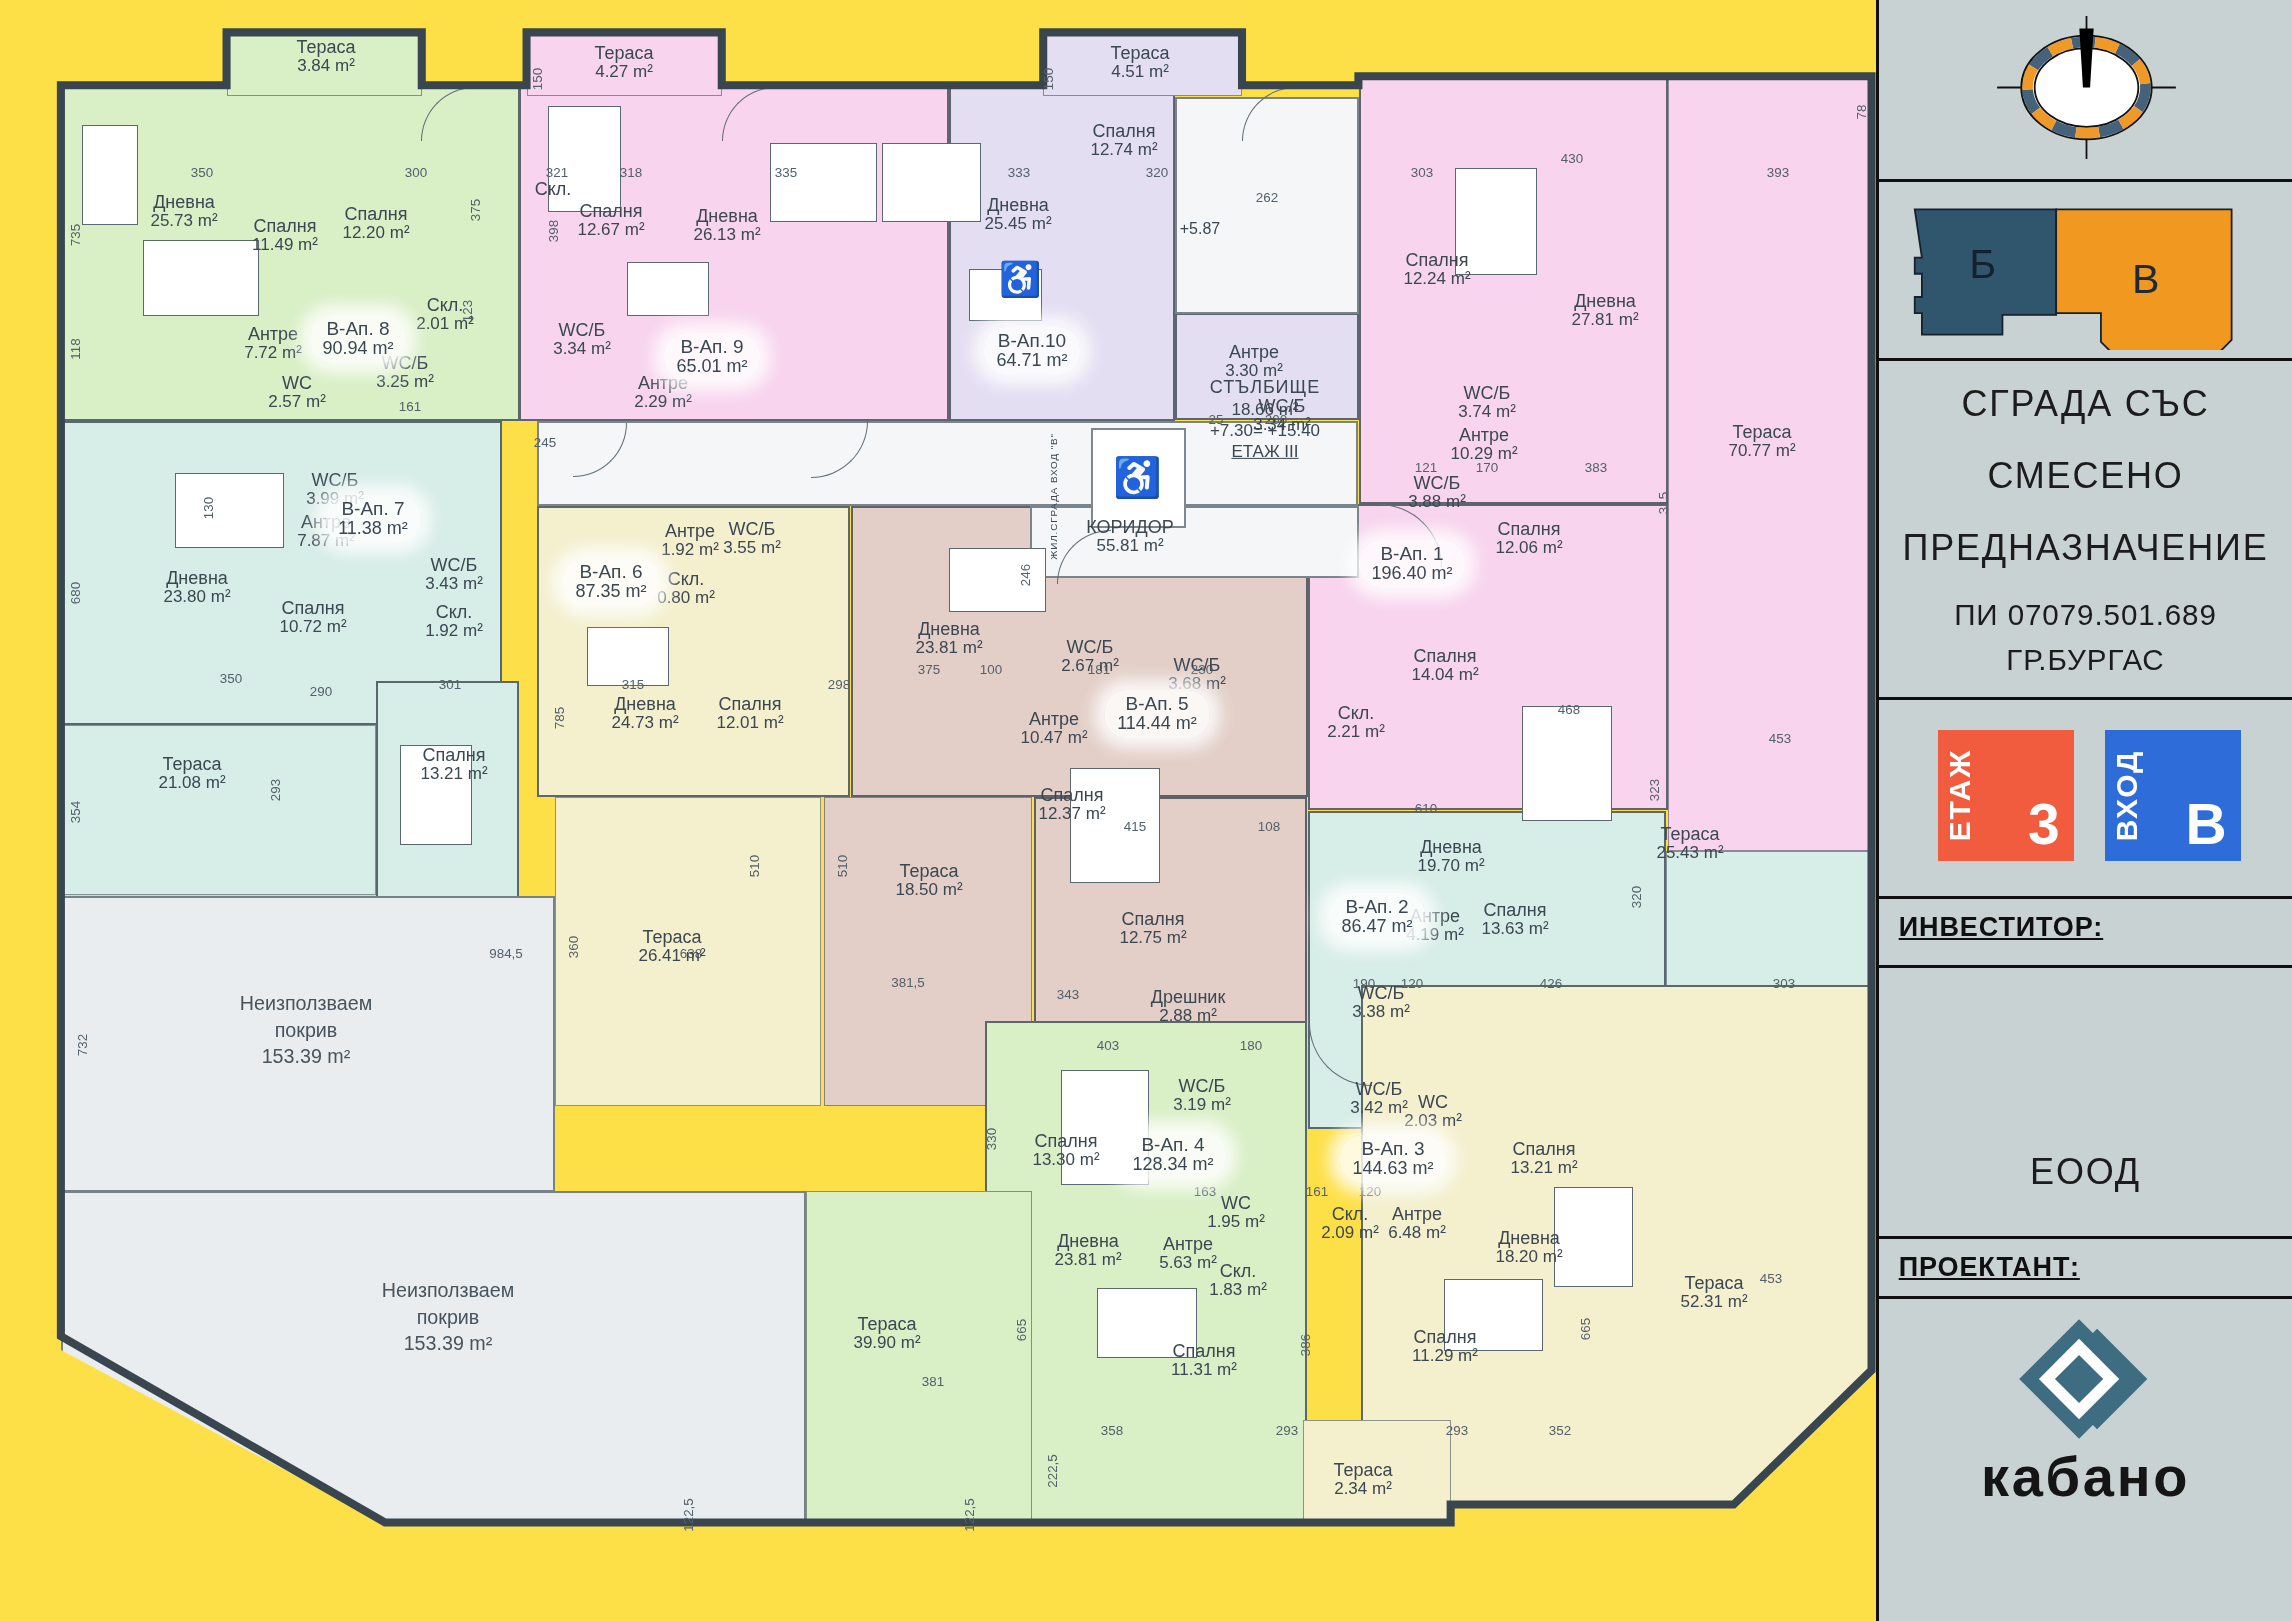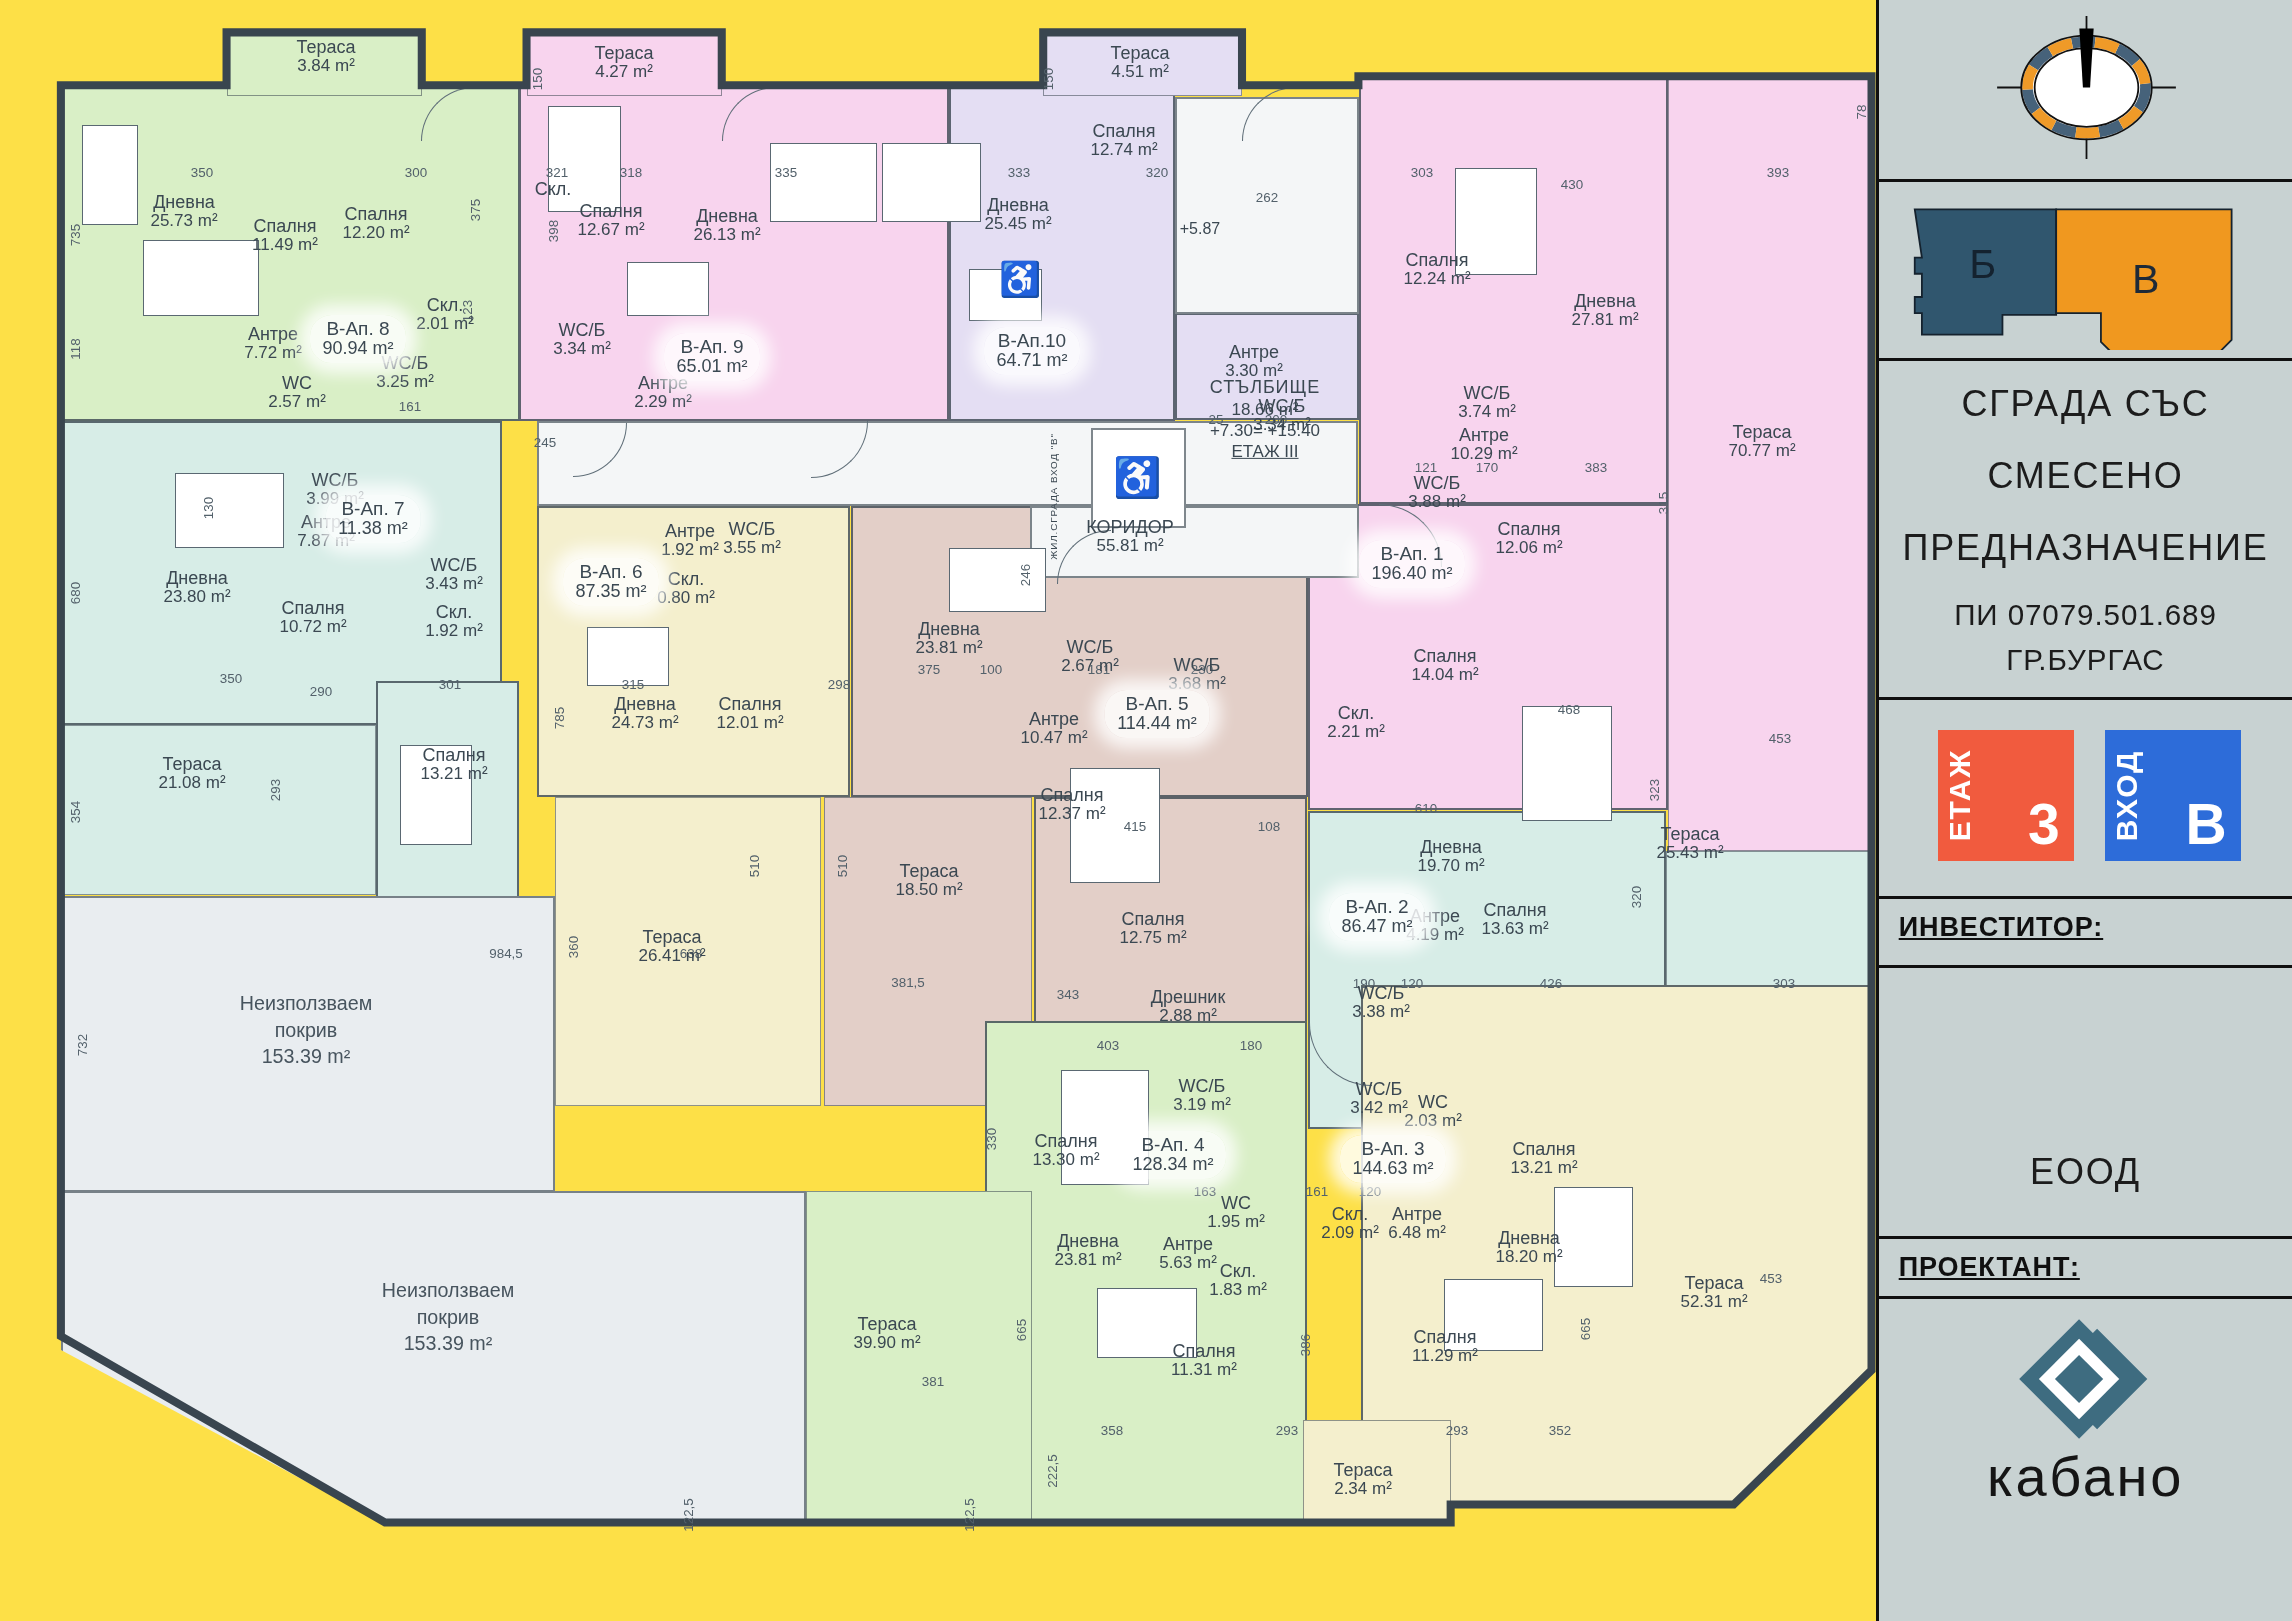--- a/index.html
+++ b/index.html
@@ -41,21 +41,21 @@
         border-left:3.6px solid #101010;box-sizing:border-box;}
   .sb-rule{position:absolute;left:0;width:100%;height:2.7px;background:#101010;}
   .sb-title{position:absolute;left:0;width:100%;text-align:center;font-size:36px;letter-spacing:1.8px;color:#1c1c1c;}
   .sb-parcel{position:absolute;left:0;width:100%;text-align:center;font-size:29.6px;letter-spacing:0.9px;color:#1c1c1c;}
   .sb-label{position:absolute;left:19.7px;font-size:27px;font-weight:bold;color:#101010;letter-spacing:0.9px;text-decoration:underline;}
   .sb-name{position:absolute;left:0;width:100%;text-align:center;font-size:36px;letter-spacing:1.8px;color:#1c1c1c;}
   .badge{position:absolute;width:136px;height:131px;}
   .badge .badge-vert{position:absolute;left:5.4px;top:5.4px;bottom:5.4px;writing-mode:vertical-rl;
         transform:rotate(180deg);color:#fff;font-weight:bold;font-size:30px;text-align:center;letter-spacing:1.8px;}
   .badge .badge-val{position:absolute;right:14.3px;bottom:3.6px;color:#fff;font-weight:bold;font-size:57px;}
-  .logo-text{position:absolute;left:0;width:100%;text-align:center;font-weight:normal;font-size:56px;
+  .logo-text{position:absolute;left:0;width:100%;text-align:center;font-weight:bold;font-size:56px;
         letter-spacing:2.7px;color:#151515;}
 </style>
 </head>
 <body>
 
 <div class="stage">
   <div class="plan" id="plan">
     <svg id="outline" width="1876" height="1622" style="position:absolute;left:0;top:0;z-index:25;pointer-events:none;" viewBox="0 0 2095 1811">
       <path d="M68,470 L68,95 L253,95 L253,36 L471,36 L471,95 L588,95 L588,36 L806,36 L806,95 L1165,95 L1165,36 L1387,36 L1387,95 L1517,95 L1517,85 L2090,85 L2090,1530 L1936,1680 L1620,1680 L1620,1700 L430,1700 L68,1492 Z" fill="none" stroke="#39454f" stroke-width="9"></path>
     </svg>
@@ -443,21 +443,21 @@
         <div class="ba">144.63 m²</div>
       </div>
       <div class="dim" style="left: 202px; top: 172px;">350</div>
       <div class="dim" style="left: 416px; top: 172px;">300</div>
       <div class="dim" style="left: 557px; top: 172px;">321</div>
       <div class="dim" style="left: 631px; top: 172px;">318</div>
       <div class="dim" style="left: 786px; top: 172px;">335</div>
       <div class="dim" style="left: 1019px; top: 172px;">333</div>
       <div class="dim" style="left: 1157px; top: 172px;">320</div>
       <div class="dim" style="left: 1422px; top: 172px;">303</div>
-      <div class="dim" style="left: 1572px; top: 184px;">430</div>
+      <div class="dim" style="left: 1572px; top: 158px;">430</div>
       <div class="dim" style="left: 1778px; top: 172px;">393</div>
       <div class="dim" style="left: 1267px; top: 197px;">262</div>
       <div class="dim r90" style="left: 1861px; top: 112px;">78</div>
       <div class="dim r90" style="left: 75px; top: 235px;">735</div>
       <div class="dim r90" style="left: 553px; top: 231px;">398</div>
       <div class="dim r90" style="left: 475px; top: 210px;">375</div>
       <div class="dim r90" style="left: 537px; top: 79px;">150</div>
       <div class="dim r90" style="left: 1048px; top: 79px;">150</div>
       <div class="dim r90" style="left: 75px; top: 349px;">118</div>
       <div class="dim" style="left: 410px; top: 406px;">161</div>

